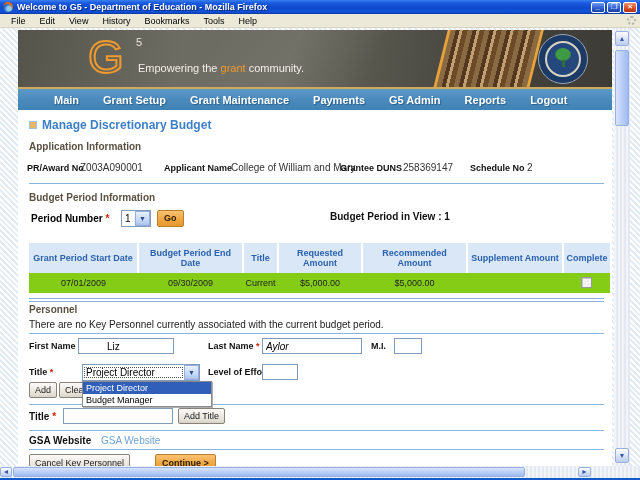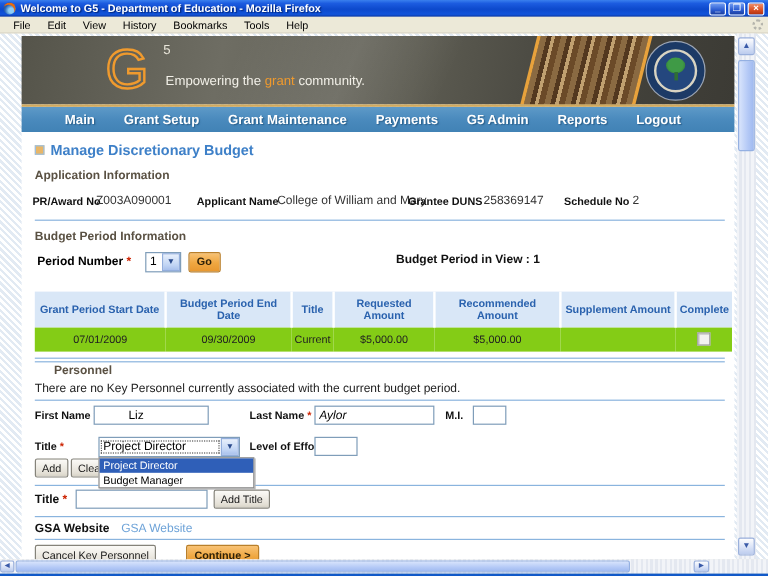--- a/index.html
+++ b/index.html
@@ -220,21 +220,21 @@
         <td>$5,000.00</td>
         <td>$5,000.00</td>
         <td></td>
         <td><span class="chk"></span></td>
       </tr>
     </tbody>
       </table>
 
     <div class="dbl" style="top:188px;"></div>
 
-    <div class="abs sect" style="left:27px; top:194px;">Personnel</div>
+    <div class="abs sect" style="left:11px; top:194px;">Personnel</div>
     <div class="abs" style="left:11px; top:209px; font-size:10px; color:#222;">There are no Key Personnel currently associated with the current budget period.</div>
     <div class="hr" style="top:223px;"></div>
 
     <span class="abs lbl" style="left:11px; top:231px;"><span>First Name</span> <span class="red">*</span></span>
     <input class="xinput" style="left: 60px; top: 228px; width: 96px; padding-left: 28px;" value="Liz">
     <span class="abs lbl" style="left:190px; top:231px;"><span>Last Name</span> <span class="red">*</span></span>
     <input class="xinput" style="left: 244px; top: 228px; width: 100px; font-style: italic;" value="Aylor">
     <span class="abs lbl" style="left:353px; top:231px;">M.I.</span>
     <input class="xinput" style="left: 376px; top: 228px; width: 28px;">
 

